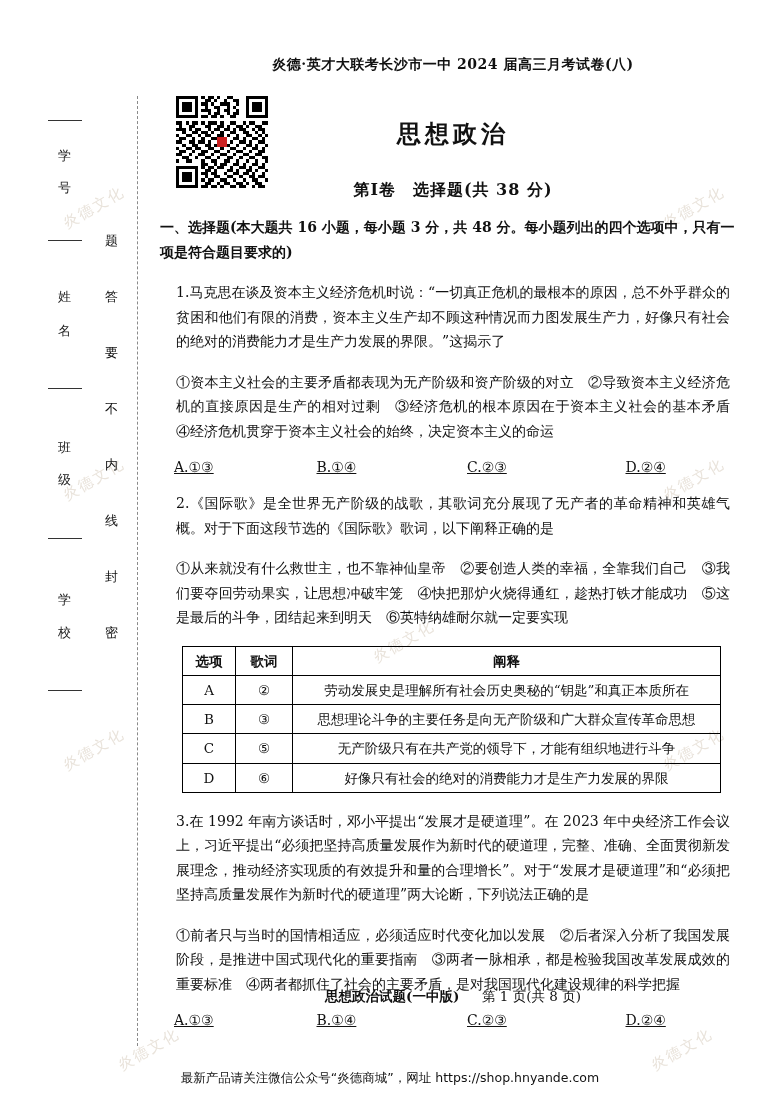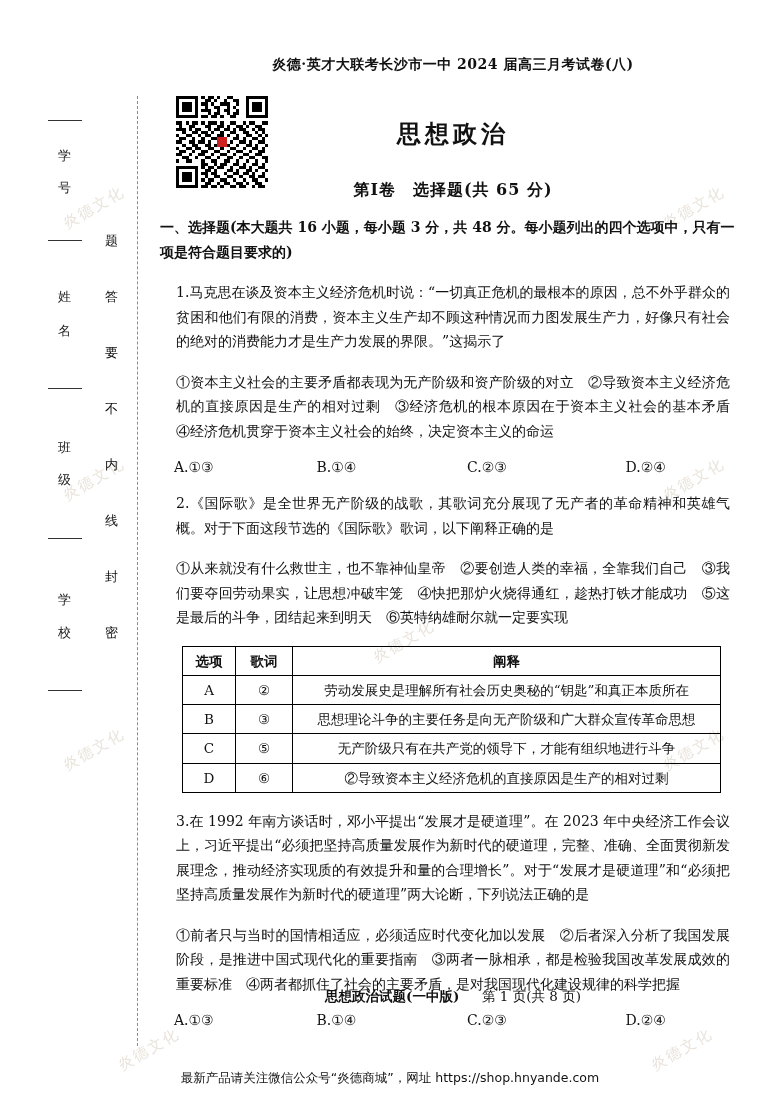--- a/index.html
+++ b/index.html
@@ -132,20 +132,21 @@
     line-height: 1.75;
     margin-top: 8px;
     text-align: justify;
   }
   .q p { margin: 16px; }
   .opts {
     display: flex;
     font-size: 14px;
     margin-top: 0;
     margin-bottom: 2px;
+    text-decoration: underline;
   }
   .opts span {
     width: 25%;
   }
   .opts span:nth-child(1) { padding-left: 14px; }
   .opts span:nth-child(2) { padding-left: 22px; }
   .opts span:nth-child(3) { padding-left: 30px; }
   .opts span:nth-child(4) { padding-left: 38px; }
 
   table.ctable {
@@ -452,21 +453,21 @@
         </g>
         <g fill="#cc2222">
           <rect x="13" y="13" width="3" height="3"></rect>
         </g>
       </svg>
       <div class="subject">思想政治</div>
     </div>
 
 
 
-    <div class="part-title">第Ⅰ卷　选择题(共 65 分)</div>
+    <div class="part-title">第Ⅰ卷　选择题(共 38 分)</div>
 
     <div class="section-head">一、选择题(本大题共 16 小题，每小题 3 分，共 48 分。每小题列出的四个选项中，只有一项是符合题目要求的)</div>
 
     <div class="q">
       <p><span>1.</span><span>马克思在谈及资本主义经济危机时说：“一切真正危机的最根本的原因，总不外乎群众的贫困和他们有限的消费，资本主义生产却不顾这种情况而力图发展生产力，好像只有社会的绝对的消费能力才是生产力发展的界限。”这揭示了</span></p>
       <p>①资本主义社会的主要矛盾都表现为无产阶级和资产阶级的对立　②导致资本主义经济危机的直接原因是生产的相对过剩　③经济危机的根本原因在于资本主义社会的基本矛盾　④经济危机贯穿于资本主义社会的始终，决定资本主义的命运</p>
     </div>
     <div class="opts">
       <span>A.①③</span>
       <span>B.①④</span>
@@ -499,21 +500,21 @@
           <td>思想理论斗争的主要任务是向无产阶级和广大群众宣传革命思想</td>
         </tr>
         <tr>
           <td>C</td>
           <td>⑤</td>
           <td>无产阶级只有在共产党的领导下，才能有组织地进行斗争</td>
         </tr>
         <tr>
           <td>D</td>
           <td>⑥</td>
-          <td>②导致资本主义经济危机的直接原因是生产的相对过剩</td>
+          <td>好像只有社会的绝对的消费能力才是生产力发展的界限</td>
         </tr>
       </tbody>
     </table>
 
     <div class="q">
       <p><span>3.</span><span>在 1992 年南方谈话时，邓小平提出“发展才是硬道理”。在 2023 年中央经济工作会议上，习近平提出“必须把坚持高质量发展作为新时代的硬道理，完整、准确、全面贯彻新发展理念，推动经济实现质的有效提升和量的合理增长”。对于“发展才是硬道理”和“必须把坚持高质量发展作为新时代的硬道理”两大论断，下列说法正确的是</span></p>
       <p>①前者只与当时的国情相适应，必须适应时代变化加以发展　②后者深入分析了我国发展阶段，是推进中国式现代化的重要指南　③两者一脉相承，都是检验我国改革发展成效的重要标准　④两者都抓住了社会的主要矛盾，是对我国现代化建设规律的科学把握</p>
     </div>
     <div class="opts">
       <span>A.①③</span>

